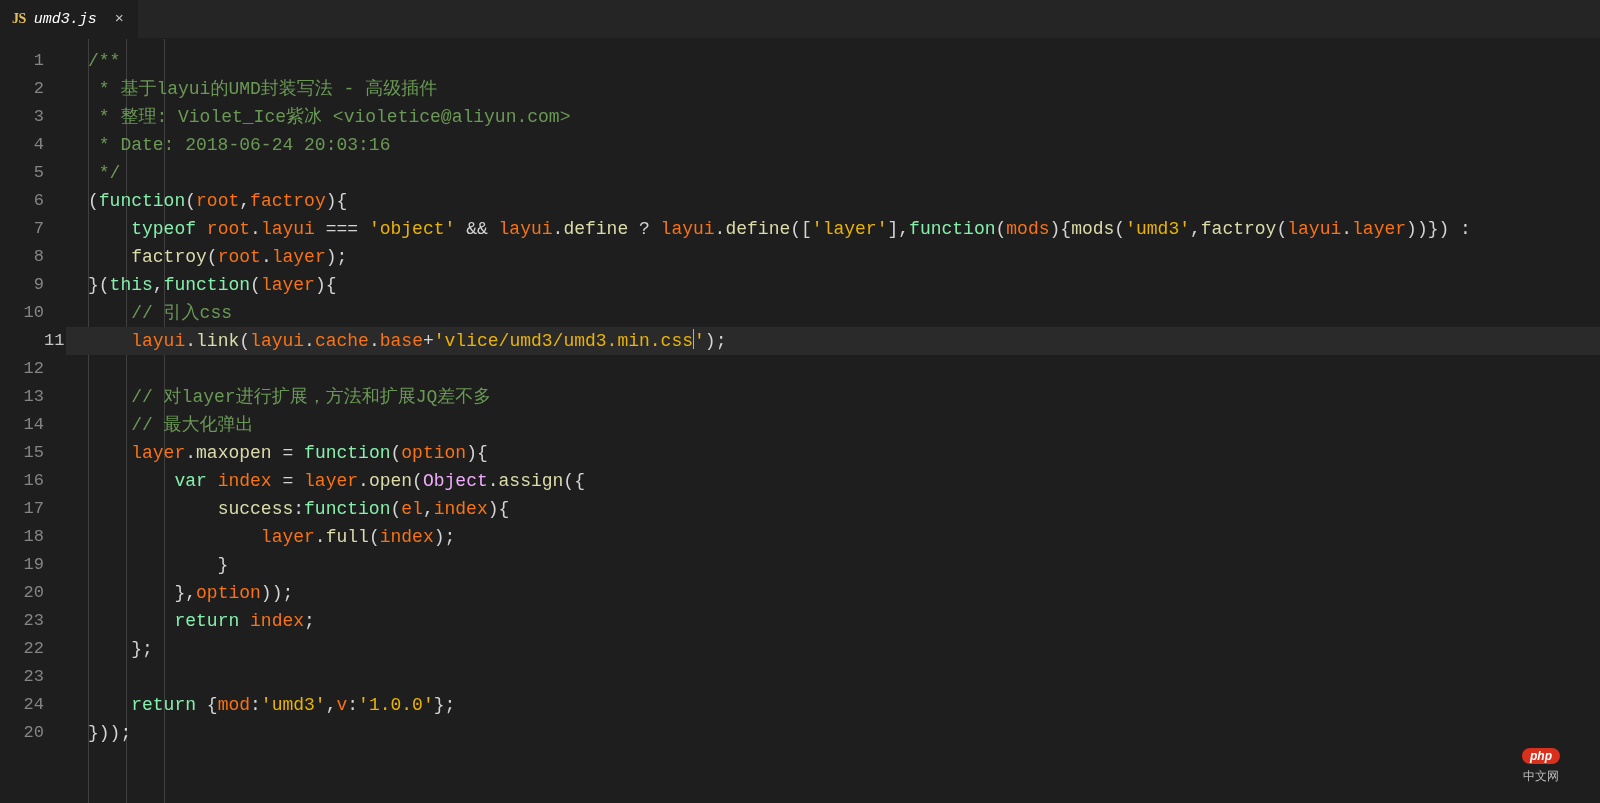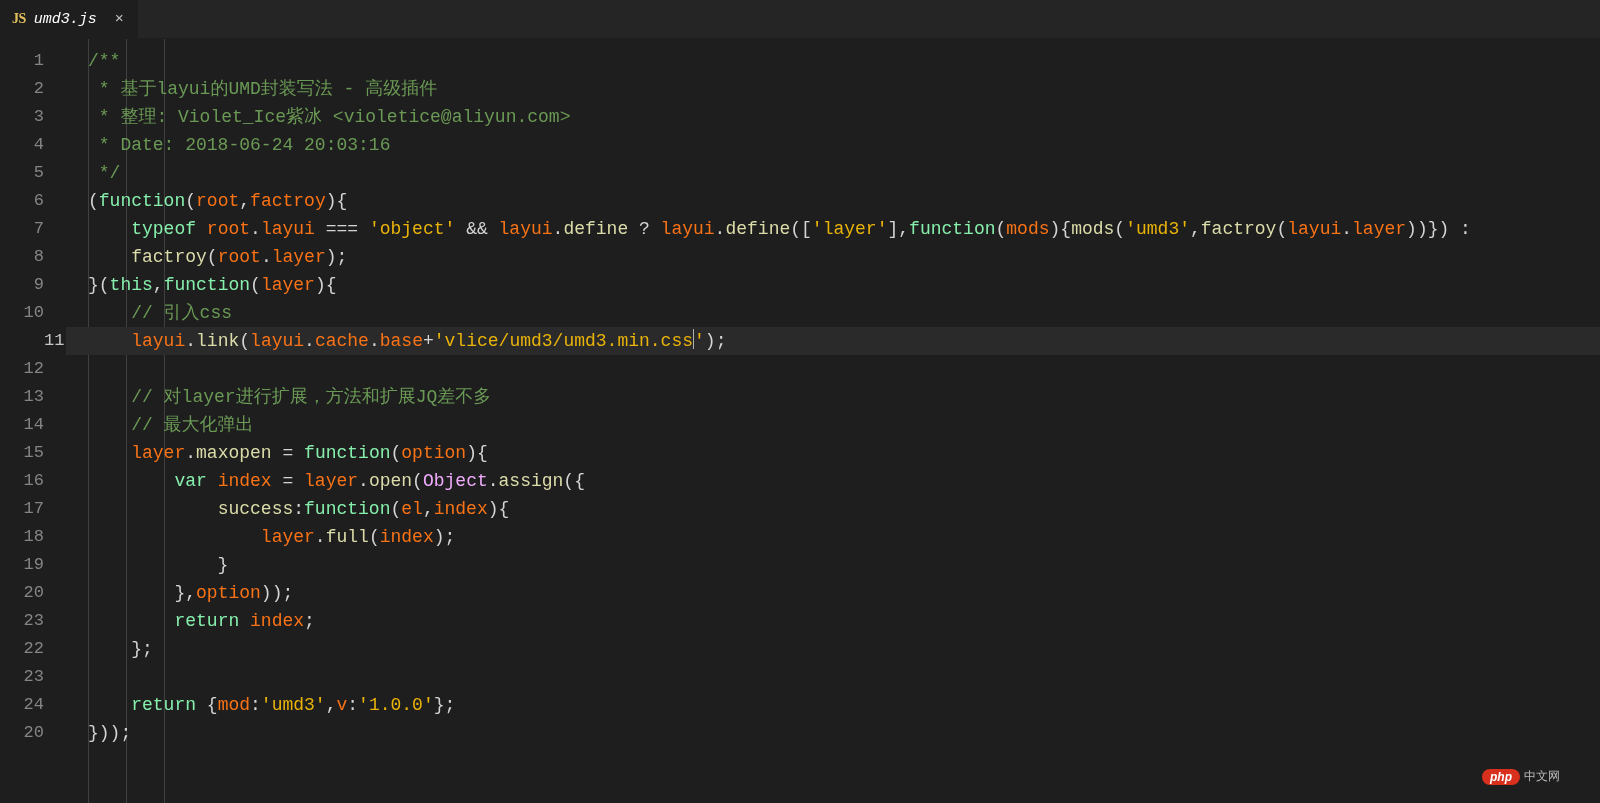--- a/index.html
+++ b/index.html
@@ -103,20 +103,21 @@
   .watermark {
     position: absolute;
     right: 40px;
     bottom: 18px;
     display: flex;
     align-items: center;
     gap: 4px;
     font-size: 12px;
     color: #bbbbbb;
     font-family: Arial, sans-serif;
+    flex-direction: column;
   }
   .watermark .logo {
     background: #d9301e;
     color: #fff;
     padding: 1px 8px;
     border-radius: 10px;
     font-style: italic;
     font-weight: bold;
     font-size: 12px;
   }

